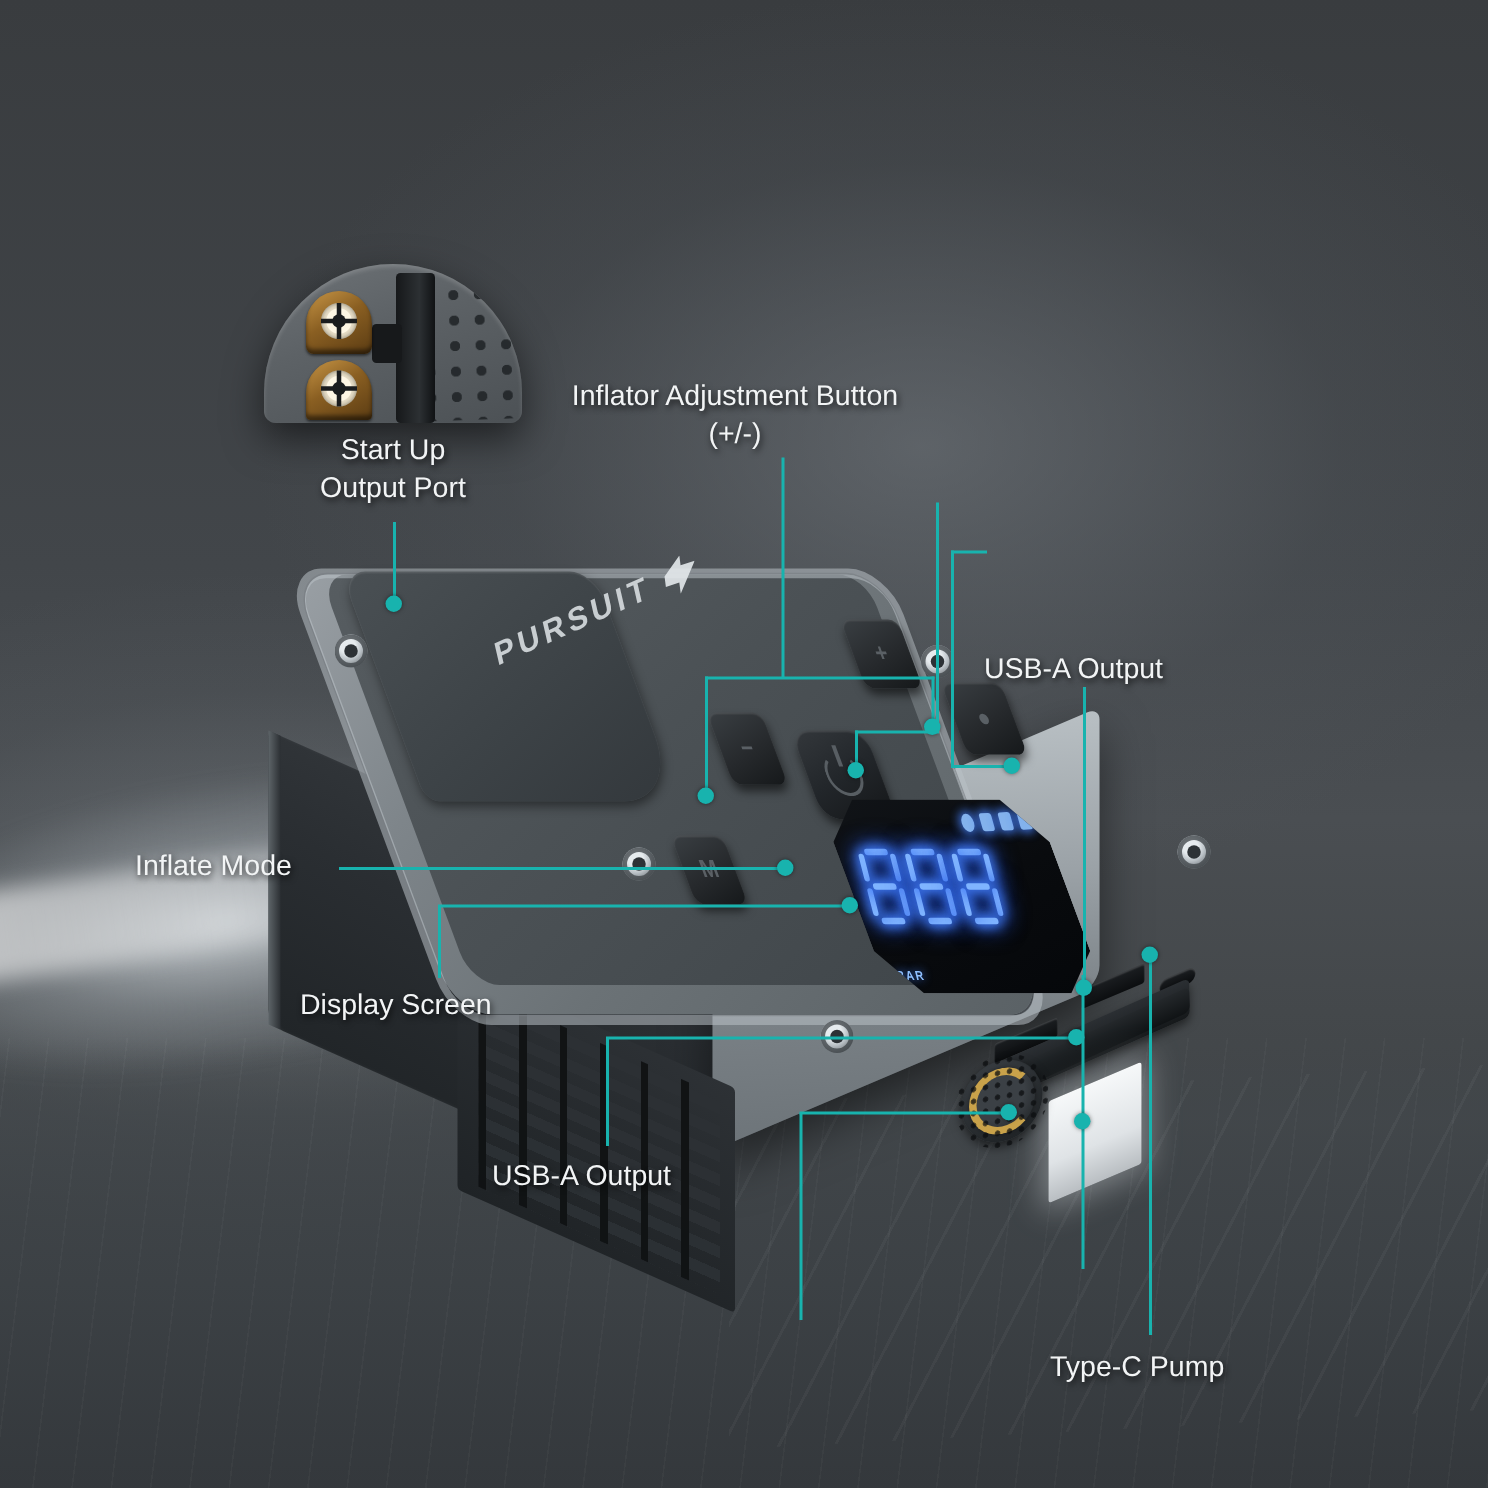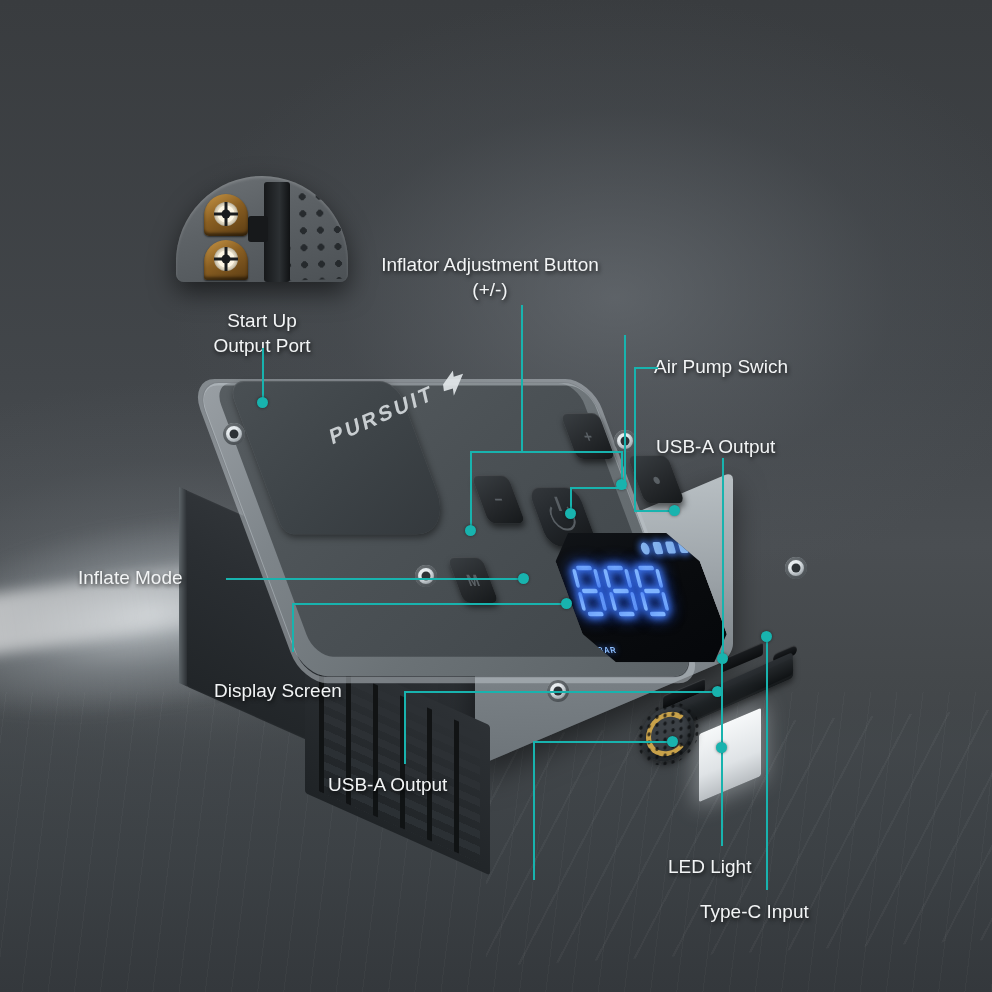--- a/index.html
+++ b/index.html
@@ -444,41 +444,39 @@
         <div class="typec" style="left:118px;top:4px;"></div>
         <div class="rubbercover"></div>
         <div class="hose"></div>
         <div class="led"></div>
         <div class="inflator"></div>
       </div>
 
     </div>
   </div>
 
-  <div class="lbl center" style="left:178px;top:308px;width:168px;">Start Up
+  <div class="lbl center" style="left:178px;top:288px;width:168px;">Start Up
 Output Port</div>
 
   <div class="lbl center" style="left:340px;top:252px;width:300px;">Inflator Adjustment Button
 (+/-)</div>
 
 
-  <div class="lbl" style="left:654px;top:354px;width:220px;">Air Pump Swich</div>
 
   <div class="lbl" style="left:656px;top:434px;width:220px;">USB-A Output</div>
 
-  <div class="lbl" style="left:78px;top:565px;width:200px;">Inflate Mode</div>
-
-  <div class="lbl" style="left:214px;top:658px;width:220px;margin-top:20px;">Display Screen</div>
+  <div class="lbl" style="left:90px;top:565px;width:200px;">Inflate Mode</div>
+
+  <div class="lbl" style="left:200px;top:658px;width:220px;">Display Screen</div>
 
   <div class="lbl" style="left:328px;top:772px;width:220px;">USB-A Output</div>
 
 
-  <div class="lbl" style="left:668px;top:854px;width:180px;">LED Light</div>
-
-  <div class="lbl" style="left:700px;top:899px;width:200px;">Type-C Input</div>
+
+  <div class="lbl" style="left:700px;top:899px;width:200px;">Type-C Pump</div>
 
   <div class="lead v" style="left:262px;top:348px;height:54px;"></div>
   <div class="dot" style="left:257px;top:397px;"></div>
 
   <div class="lead v" style="left:521px;top:305px;height:147px;"></div>
   <div class="lead h" style="left:470px;top:451px;width:153px;"></div>
   <div class="lead v" style="left:470px;top:451px;height:80px;"></div>
   <div class="dot" style="left:465px;top:525px;"></div>
   <div class="lead v" style="left:621px;top:451px;height:34px;"></div>
   <div class="dot" style="left:616px;top:479px;"></div>

